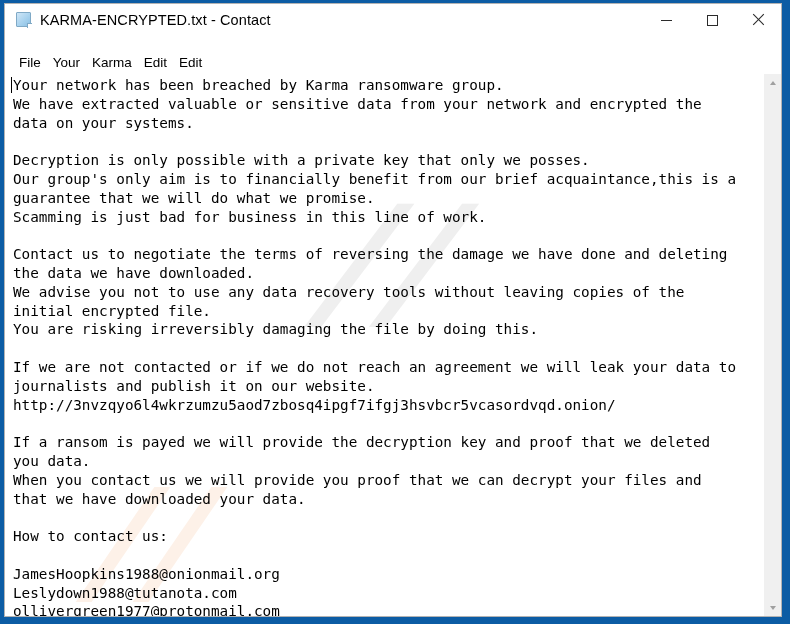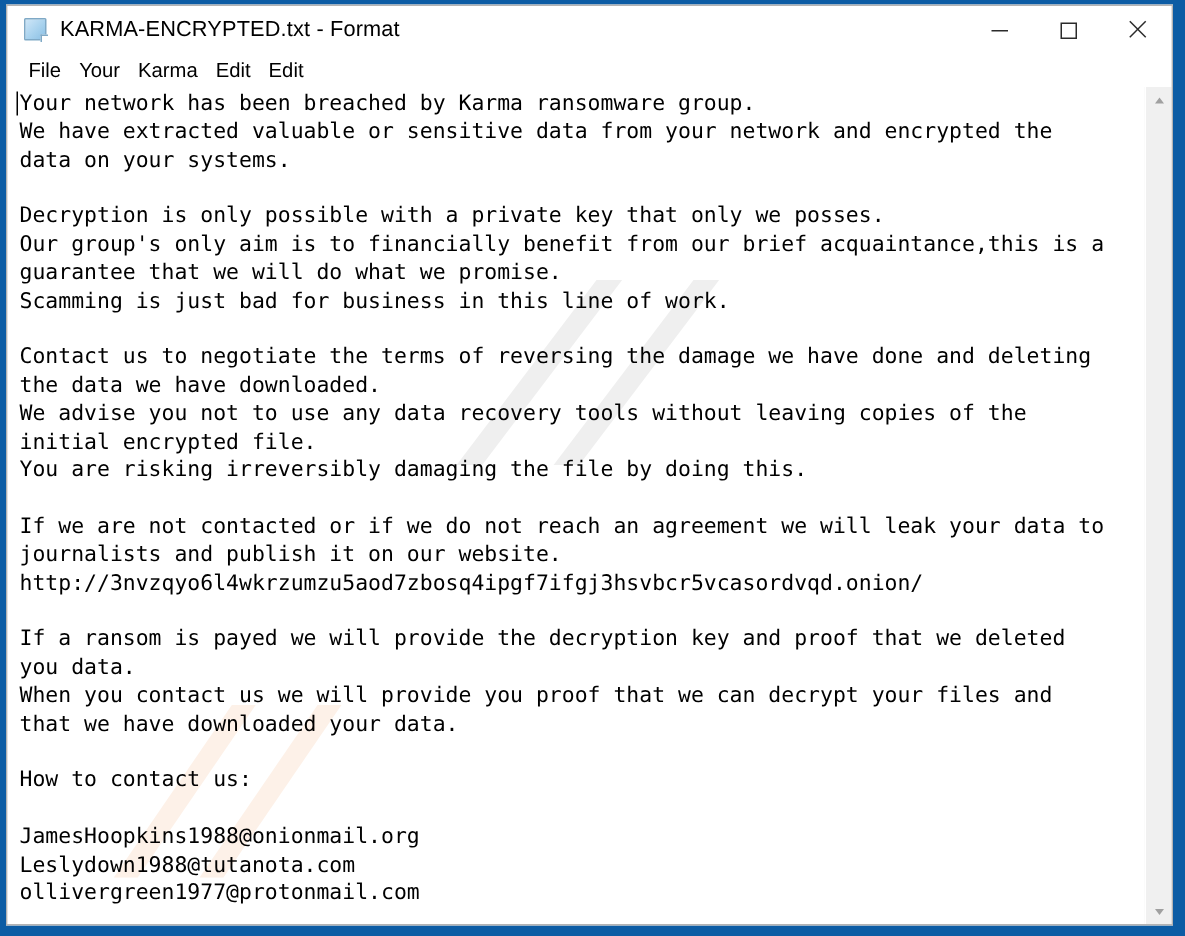--- a/index.html
+++ b/index.html
@@ -126,20 +126,21 @@
 
   
   #menubar {
     height: 21px;
     flex: 0 0 21px;
     background: #ffffff;
     display: flex;
     align-items: center;
     padding-left: 8px;
     user-select: none;
+    margin-top: 16px;
   }
   .menu-item {
     font-size: 13.5px;
     color: #000000;
     padding: 0 6px;
     line-height: 19px;
     cursor: default;
     white-space: nowrap;
   }
 
@@ -252,21 +253,21 @@
 
 <div id="desktop">
 
   <div id="notepad-window">
 
     <div id="titlebar">
       <div id="title-icon">
         <span class="sheet"></span>
         <span class="fold"></span>
       </div>
-      <div id="title-text">KARMA-ENCRYPTED.txt - Format</div>
+      <div id="title-text">KARMA-ENCRYPTED.txt - Contact</div>
 
       <div id="window-controls">
         <div class="wc-btn">
           <span class="wc-min"></span>
         </div>
         <div class="wc-btn">
           <span class="wc-max"></span>
         </div>
         <div class="wc-btn close">
           <span class="wc-close-x"></span>

